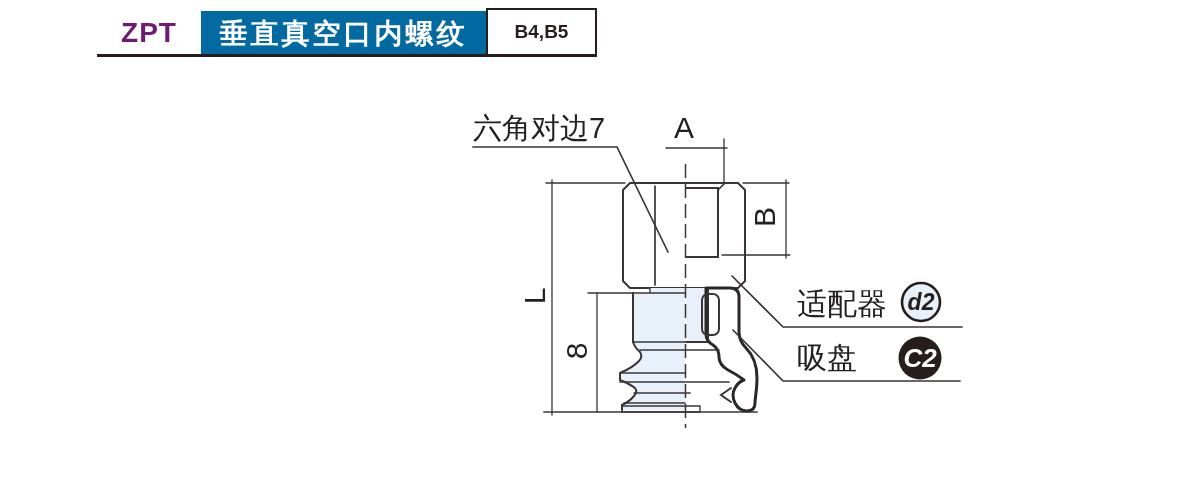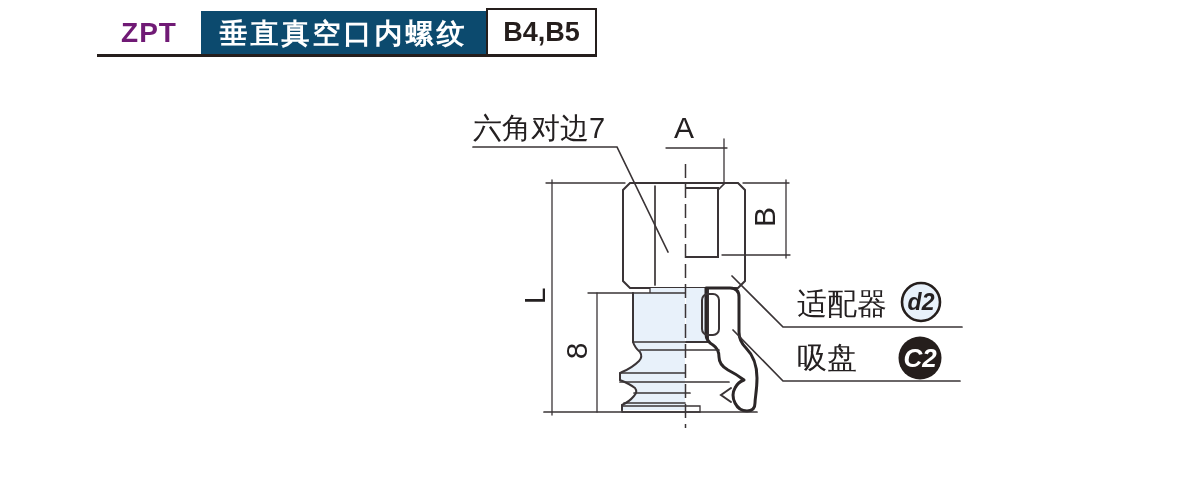--- a/index.html
+++ b/index.html
@@ -3,26 +3,26 @@
 <meta charset="utf-8">
 <style>
   html,body{margin:0;padding:0;background:#ffffff;}
   .canvas{position:relative;width:1200px;height:500px;background:#ffffff;overflow:hidden;
           font-family:"Liberation Sans",sans-serif;color:#242021;}
   
   .hdr-series{position:absolute;left:97px;top:11px;width:104px;height:44px;
     display:flex;align-items:center;justify-content:center;
     font-size:28px;font-weight:bold;letter-spacing:1px;color:#701a75;}
   .hdr-titlebox{position:absolute;left:201px;top:11px;width:285px;height:45px;
-    background:#0c4a6e;display:flex;align-items:center;justify-content:center;
+    background:#0369a1;display:flex;align-items:center;justify-content:center;
     color:#ffffff;font-size:28px;font-weight:bold;letter-spacing:3px;}
   .hdr-variantbox{position:absolute;left:486px;top:8px;width:111px;height:48px;
     box-sizing:border-box;border:2px solid #251e1c;background:#ffffff;
     display:flex;align-items:center;justify-content:center;
-    font-size:27px;font-weight:bold;color:#251e1c;}
+    font-size:19px;font-weight:bold;color:#251e1c;}
   .hdr-underline{position:absolute;left:97px;top:54px;width:500px;height:3px;background:#251e1c;}
   
   svg{position:absolute;left:0;top:0;}
   .ln{stroke:#3a3436;stroke-width:2;fill:none;stroke-linecap:round;}
   .thin{stroke:#3a3436;stroke-width:1.3;fill:none;stroke-linecap:round;}
   .mid{stroke:#3a3436;stroke-width:1.7;fill:none;stroke-linecap:round;}
   .thick{stroke:#2b2627;stroke-width:3;fill:none;stroke-linejoin:round;stroke-linecap:round;}
   .cl{stroke:#3a3436;stroke-width:1.5;fill:none;stroke-dasharray:14 6;}
   .t30{font-family:"Liberation Sans",sans-serif;font-size:30px;fill:#242021;}
   .t29{font-family:"Liberation Sans",sans-serif;font-size:29px;fill:#242021;}

